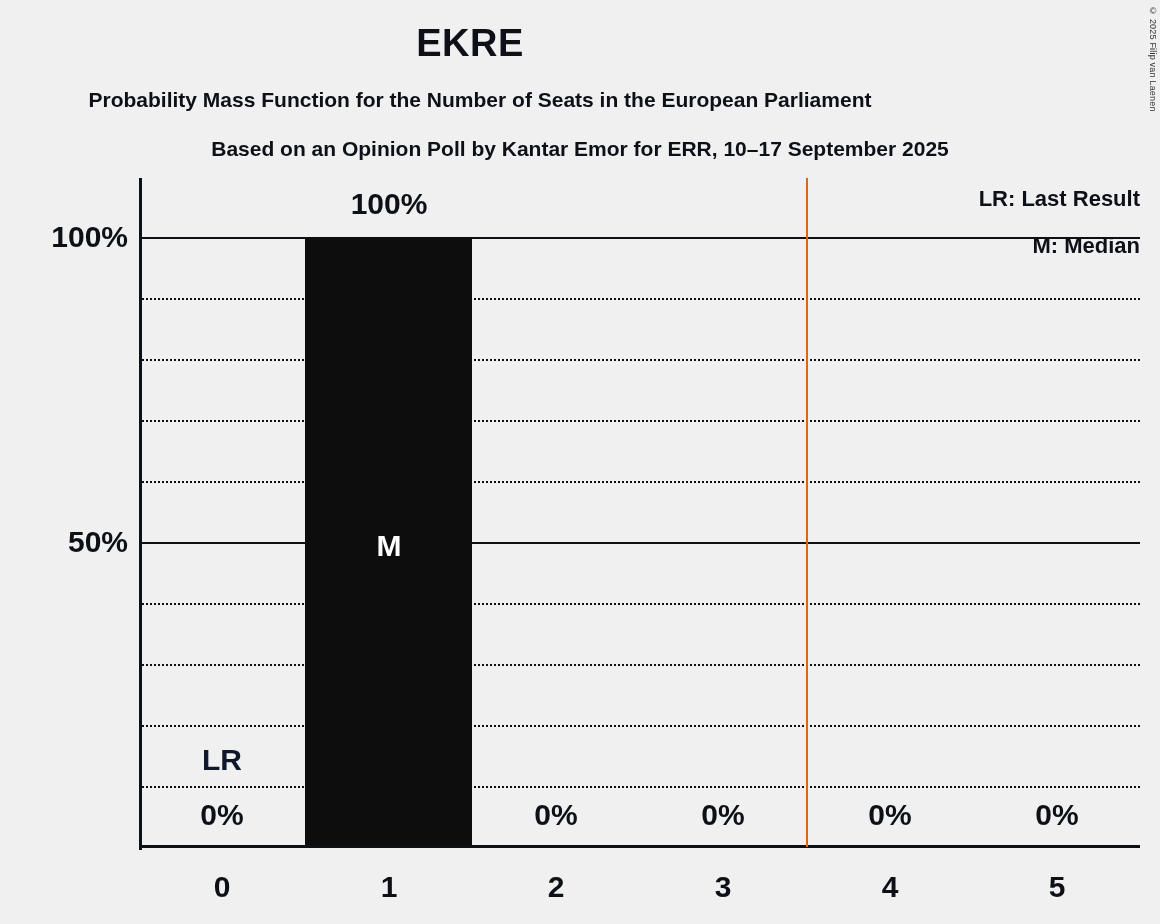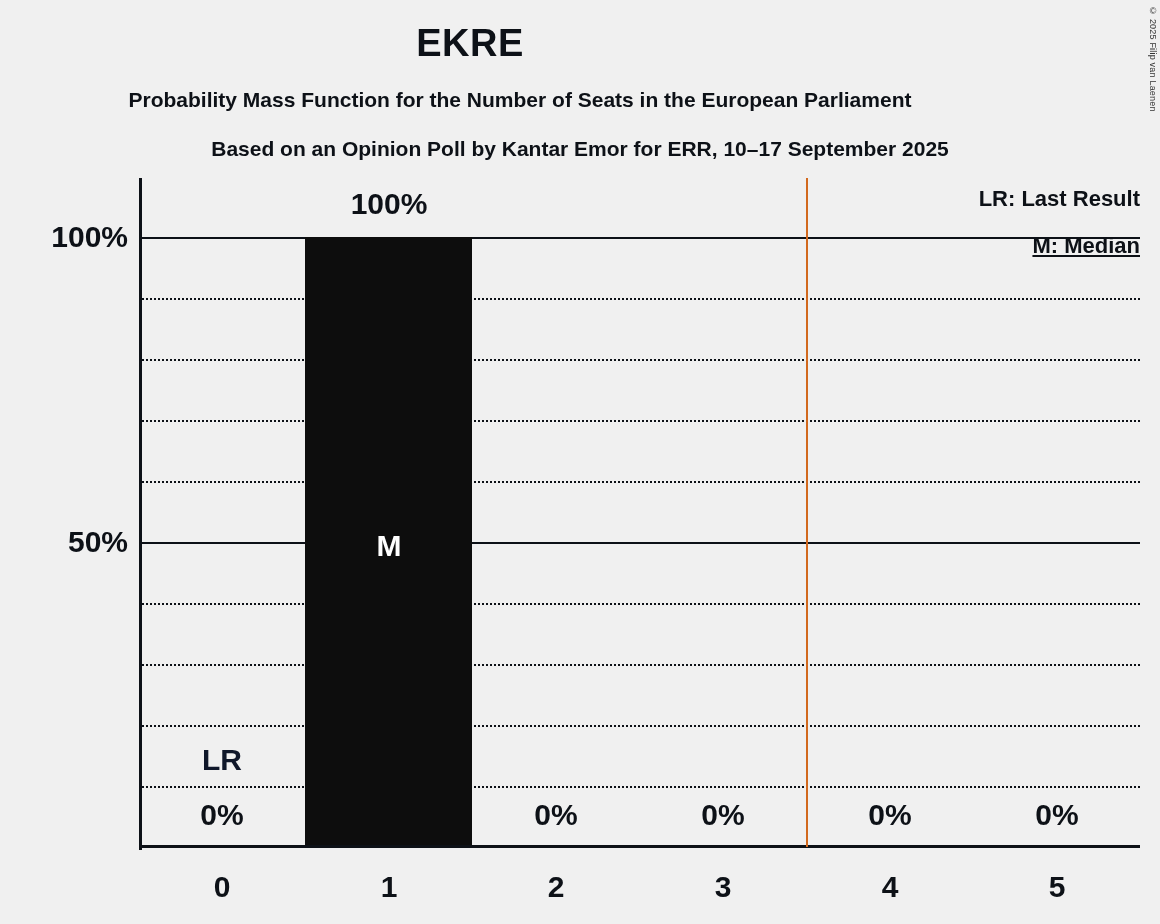--- a/index.html
+++ b/index.html
@@ -36,21 +36,20 @@
     letter-spacing: 0.5px;
   }
   .subtitle1 {
     position: absolute;
     top: 88px;
     left: 0;
     width: 960px;
     text-align: center;
     font-size: 21px;
     font-weight: bold;
-    padding-left: 40px;
   }
   .subtitle2 {
     position: absolute;
     top: 137px;
     left: 0;
     width: 1160px;
     text-align: center;
     font-size: 21px;
     font-weight: bold;
   }
@@ -167,21 +166,21 @@
 
 <div class="axis-left"></div>
 <div class="axis-bottom"></div>
 
 <div class="vline" style="left:806px;"></div>
 
 <div class="ylabel" style="top:237px;">100%</div>
 <div class="ylabel" style="top:542px;">50%</div>
 
 <div class="legend" style="top:186px;">LR: Last Result</div>
-<div class="legend" style="top:233px;text-decoration:underline;">M: Median</div>
+<div class="legend" style="top:233px;">M: Median</div>
 
 <div class="bar-pct" style="left:222px; top:798px;">0%</div>
 <div class="bar-pct" style="left:389px; top:187px;">100%</div>
 <div class="bar-pct" style="left:556px; top:798px;">0%</div>
 <div class="bar-pct" style="left:723px; top:798px;">0%</div>
 <div class="bar-pct" style="left:890px; top:798px;">0%</div>
 <div class="bar-pct" style="left:1057px; top:798px;">0%</div>
 
 <div class="m-label" style="left:389px; top:546px;">M</div>
 <div class="lr-label" style="left:222px; top:760px;">LR</div>

